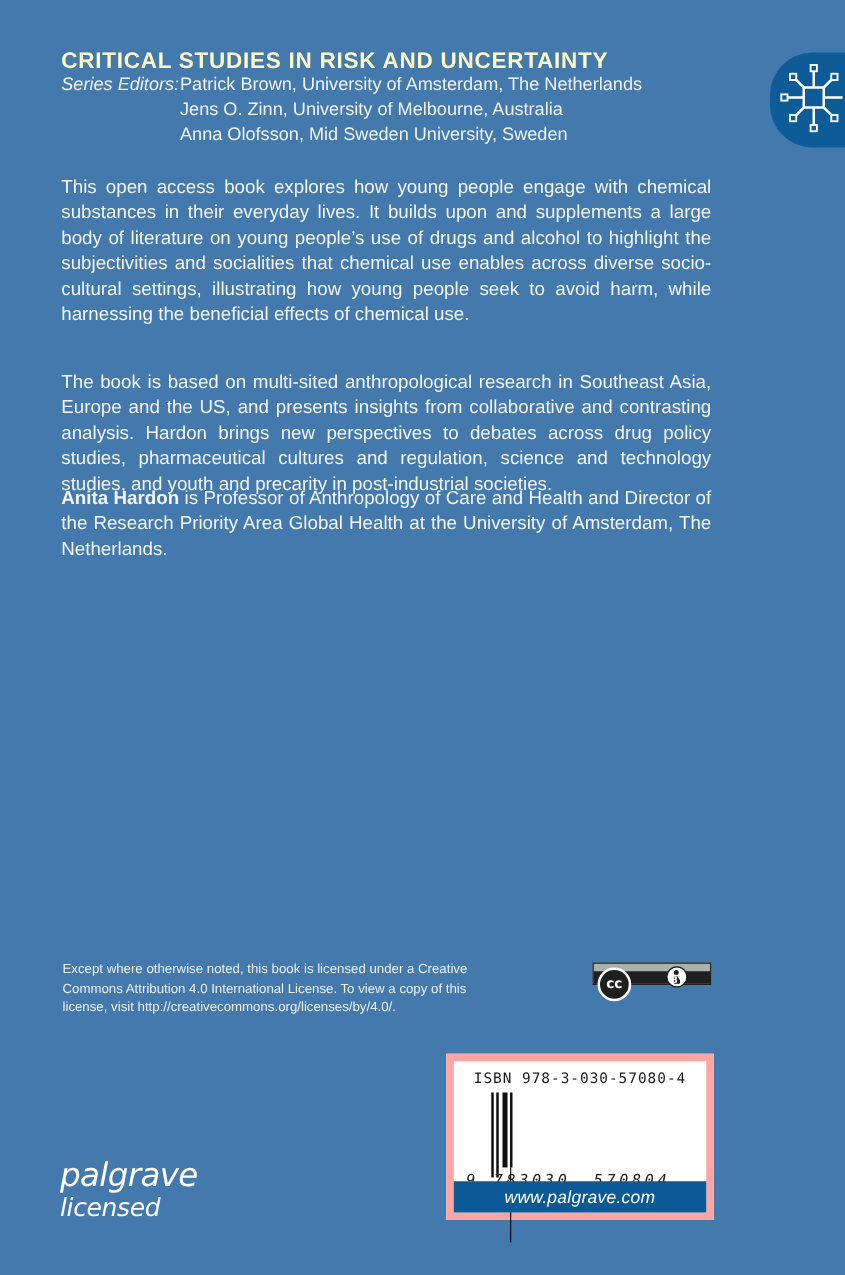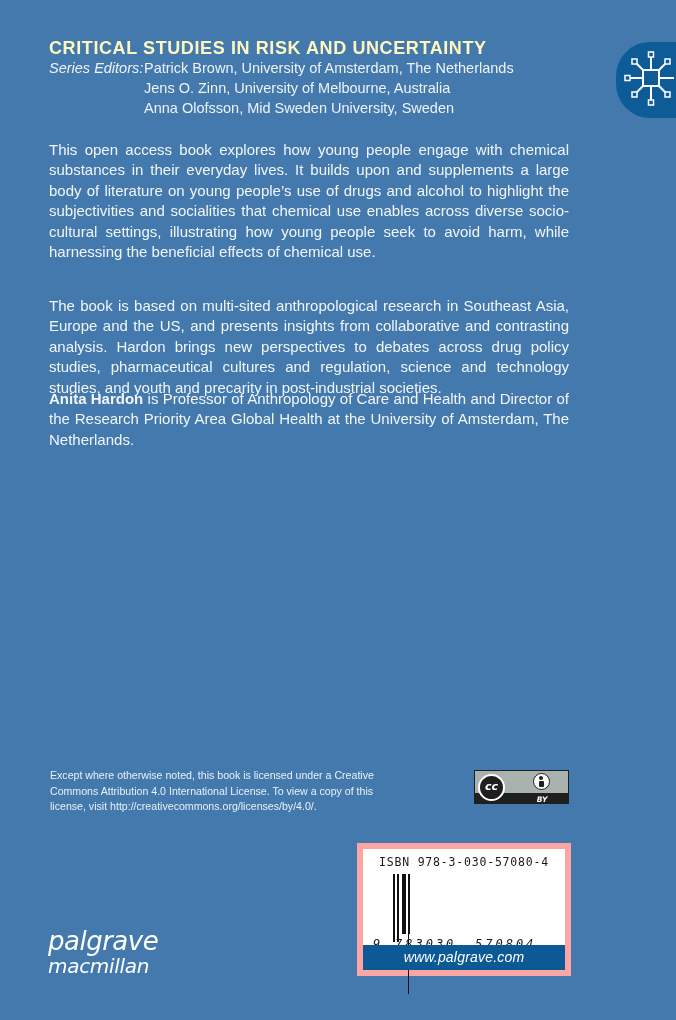--- a/index.html
+++ b/index.html
@@ -40,22 +40,22 @@
     .p3 { top: 389px; }
     .p3 .author { font-weight: bold; }
 
     .license {
       position: absolute; left: 50px; top: 768px; width: 340px;
       font-family: "Liberation Sans", sans-serif; font-size: 10.6px; line-height: 15.5px;
       color: #e9f0f7;
     }
 
     .cc-badge {
-      position: absolute; left: 474px; top: 770px; width: 95px; height: 34px;
-      background: #aab2ad; border: 1.5px solid #1f1f1f; font-style: italic;
+      position: absolute; left: 474px; top: 770px; width: 95px; height: 18px;
+      background: #aab2ad; border: 1.5px solid #1f1f1f;
     }
     .cc-badge .cc-bottom { position: absolute; left: 0; right: 0; bottom: 0; height: 10px; background: #1f1f1f; }
     .cc-badge .cc-circle {
       position: absolute; left: 3px; top: 3px; width: 27px; height: 27px; border-radius: 50%;
       background: #1f1f1f; border: 2px solid #ffffff;
     }
     .cc-badge .cc-circle span {
       position: absolute; left: 0; right: 0; top: 4px; text-align: center;
       font-family: "DejaVu Sans", sans-serif; font-weight: bold; font-size: 11px; color: #fff;
     }
@@ -188,19 +188,19 @@
     <div class="barcode-digits">
       <span class="first">9</span>
       <span class="group1">783030</span>
       <span class="group2">570804</span>
     </div>
     <div class="url-band">www.palgrave.com</div>
   </i></i></i></i></i></i></div><i style="width:3px"><i style="width:4px"><i style="width:2px"><i style="width:2px"><i style="width:3px"><i style="width:3px">
 
   <div class="publisher-logo">
     <div class="line1">palgrave</div>
-    <div class="line2">macmillan</div>
+    <div class="line2">licensed</div>
   </div>
 
 </i></i></i></i></i></i></div><i style="width:3px"><i style="width:4px"><i style="width:2px"><i style="width:2px"><i style="width:3px"><i style="width:3px">
 
 
 
 
 </i></i></i></i></i></i></body></html>

